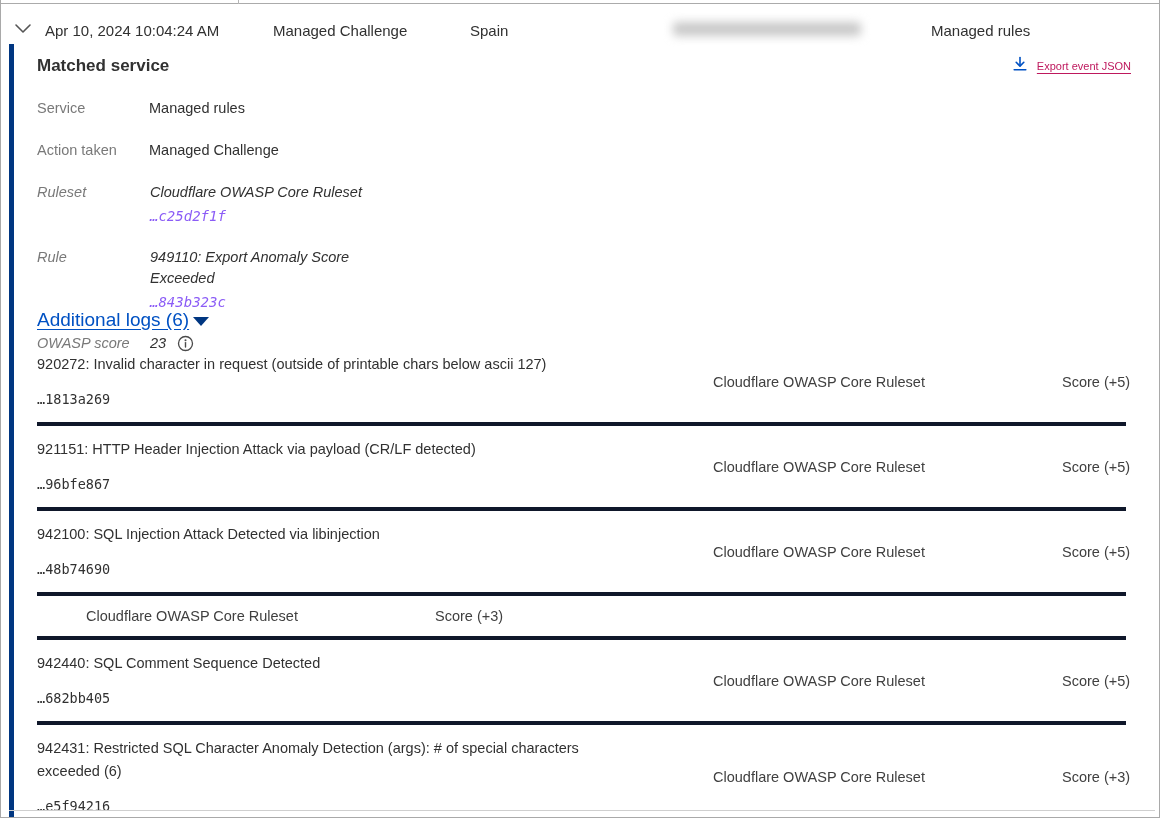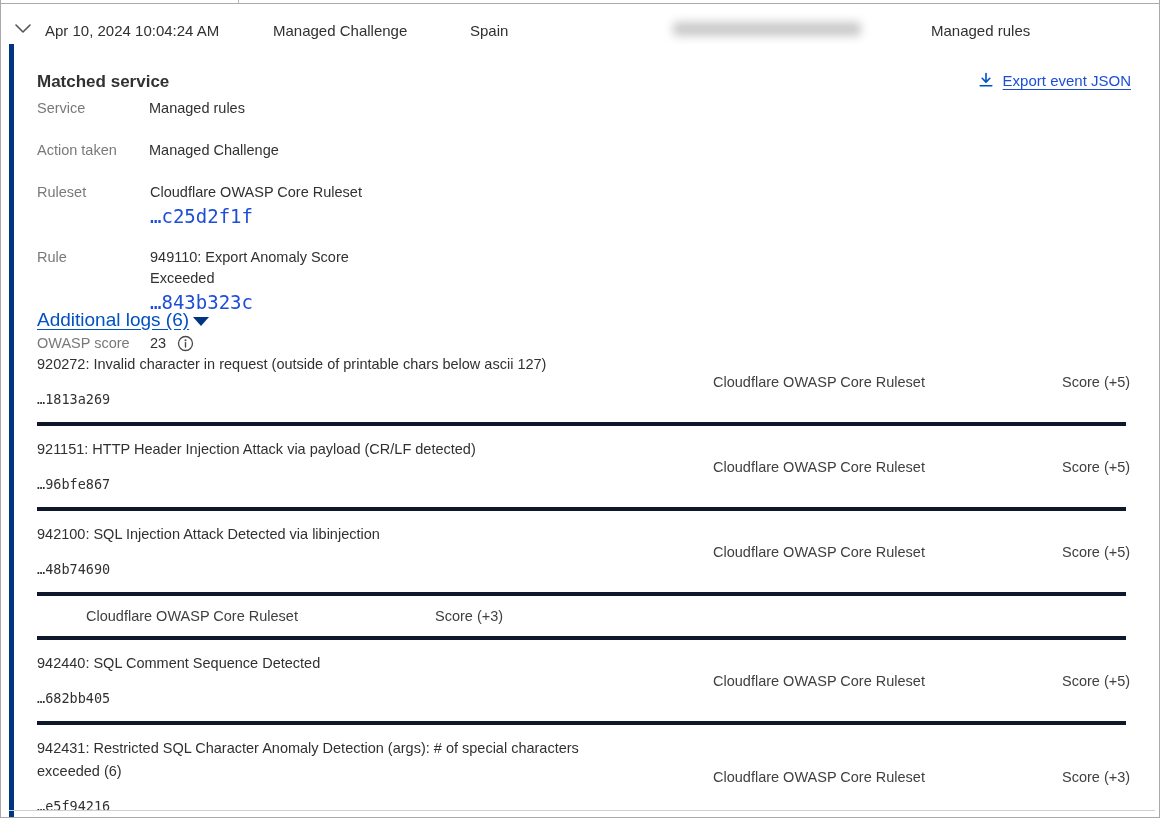--- a/index.html
+++ b/index.html
@@ -23,37 +23,37 @@
   .hr-ts      { left:44px; }
   .hr-action  { left:272px; }
   .hr-country { left:432px;margin-left:37px; }
   .hr-service { left:930px; }
   .redacted { position:absolute; left:672px; top:17px; width:188px; height:14px;
               background:#c9c9c9; border-radius:4px; filter:blur(5px); }
 
   
   .accent-bar { position:absolute; left:8px; top:44px; bottom:0; width:5px; background:#003681; }
 
-  .panel-head { position:absolute; left:36px; right:28px; top:72px; display:flex;
+  .panel-head { position:absolute; left:36px; right:28px; top:56px; display:flex;
                 justify-content:space-between; align-items:flex-start; }
   .panel-title { font-size:17px; font-weight:700; color:#313131; }
-  .export-link { display:flex; align-items:flex-start; gap:9px; color:#1d4ed8; font-size:15px;
+  .export-link { display:flex; align-items:flex-end; gap:9px; color:#be185d; font-size:11px;
                  text-decoration:none; cursor:pointer; }
   .export-link .txt { text-decoration:underline; text-underline-offset:3px; }
   .dl-icon { width:16px; height:16px; display:block; }
 
   .detail-grid { position:absolute; left:36px; right:28px; top:98px; display:flex; font-size:14.5px;flex-direction:column; }
   .dcol-left  { width:554px; flex:none; }
-  .dcol-right { flex:1; }
+  .dcol-right { flex:1;font-style:italic; }
   .frow { display:flex; align-items:flex-start; margin-bottom:21px; line-height:21px; }
   .flabel { width:112px; flex:none; color:#797979; }
   .dcol-right .flabel { width:113px; }
   .fval  { color:#313131; }
   .dcol-right .fval { width:242px; }
-  .hash { font-family:"DejaVu Sans Mono", monospace; font-size:19px; color:#1d4ed8;
+  .hash { font-family:"DejaVu Sans Mono", monospace; font-size:14px; color:#8b5cf6;
           margin-top:3px; line-height:20px; }
   .owasp-row .fval { display:flex; align-items:center; gap:11px; width:auto; }
   .info-icon { width:17px; height:17px; display:block; cursor:pointer; }
 
   
   .logs-toggle { position:absolute; left:36px; top:309px; display:flex; align-items:center;
                  cursor:pointer; text-decoration:none; }
   .logs-toggle .txt { color:#0051c3; font-size:19px; text-decoration:underline; text-underline-offset:3px; }
   .caret { width:0; height:0; margin-left:4px; margin-top:2px;
            border-left:8px solid transparent; border-right:8px solid transparent;

